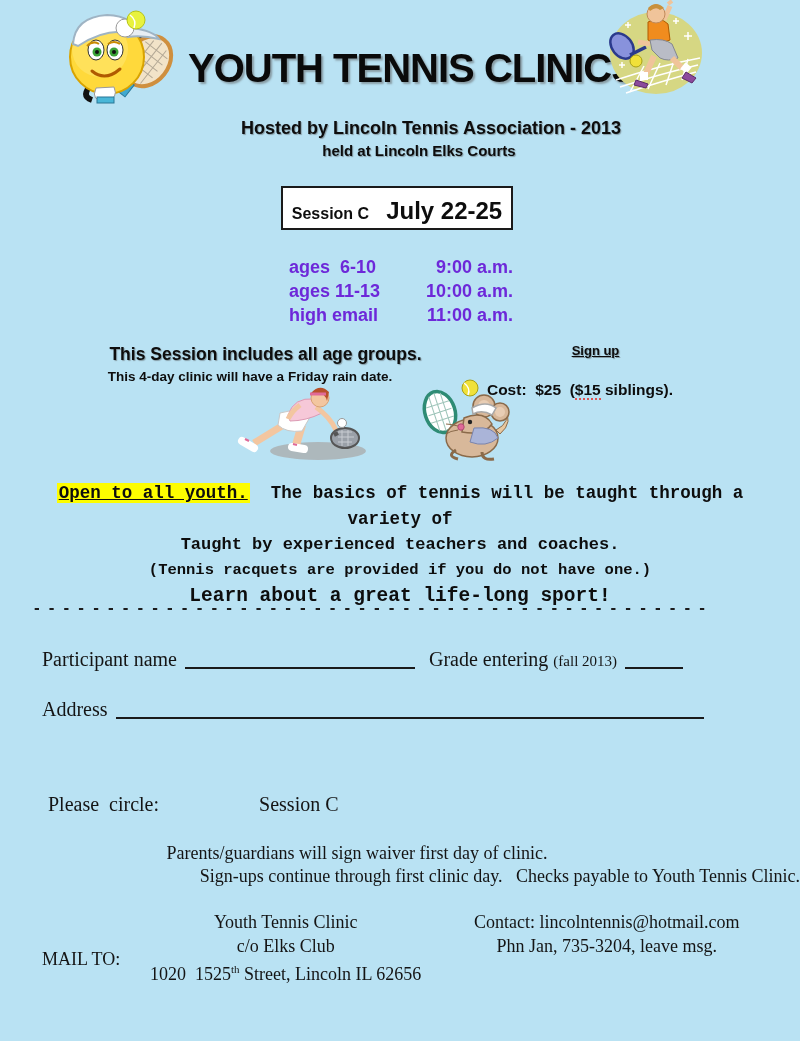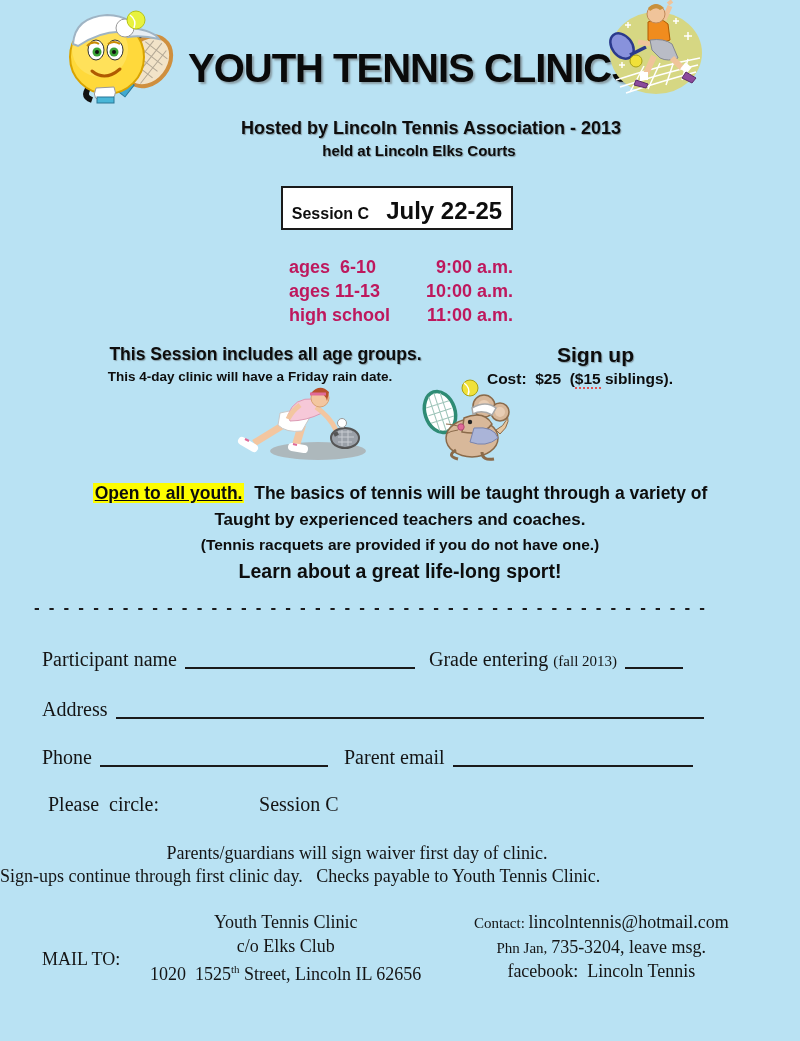--- a/index.html
+++ b/index.html
@@ -17,33 +17,33 @@
   .hosted{left:0;top:118px;width:800px;text-align:center;font-size:18px;}
   .held{left:0;top:142px;width:776px;text-align:center;font-size:15px;}
 
   .session-box{left:281px;top:186px;width:232px;height:44px;background:#ffffff;
                border:2px solid #1a1a1a;display:flex;align-items:baseline;justify-content:center;
                gap:17px;padding-top:9px;box-sizing:border-box;}
   .session-box .label{font-size:16px;}
   .session-box .dates{font-size:24px;}
 
   .schedule{left:289px;top:255px;display:grid;grid-template-columns:112px 112px;
-            font-size:18px;font-weight:bold;color:#be185d;line-height:24px;}
+            font-size:18px;font-weight:bold;color:#6d28d9;line-height:24px;}
   .schedule .time{text-align:right;}
 
   .includes-block{left:15px;top:344px;width:470px;text-align:center;}
   .includes-line{font-size:17.5px;}
   .raindate-line{font-size:13.5px;margin-top:4px;}
 
   .signup-block{left:455px;top:343px;width:250px;text-align:center;}
-  .signup-title{font-size:21px;}
-  .cost-line{font-size:15.5px;margin-top:3px;}
+  .signup-title{font-size:13px;text-decoration:underline;}
+  .cost-line{font-size:15.5px;margin-top:23px;}
   .squiggle{border-bottom:2px dotted #e05252;}
 
-  .descr{left:40px;top:481px;width:720px;text-align:center;line-height:25.5px;}
+  .descr{left:40px;top:481px;width:720px;text-align:center;line-height:25.5px;font-family:Liberation Mono, monospace;}
   .d1,.d2{font-size:17.5px;}
   .d3{font-size:17px;}
   .d4{font-size:15.5px;}
   .d5{font-size:19.5px;margin-top:1px;}
   .hl{background:#fdfd00;text-decoration:underline;padding:0 2px;}
   .it{font-style:italic;}
 
   .divider{left:34px;top:598px;width:692px;overflow:hidden;white-space:nowrap;
            font-weight:bold;font-size:17px;letter-spacing:2.2px;color:#1c1c1c;}
 
@@ -53,27 +53,27 @@
   .r2{left:42px;top:698px;}
   .r3{left:42px;top:746px;}
   .r4{left:42px;top:793px;margin-left:6px;}
   .small-note{font-size:15px;}
   .gap8{display:inline-block;width:8px;}
   .gap14{display:inline-block;width:14px;}
   .gap16{display:inline-block;width:16px;}
   .circle-value{margin-left:100px;}
 
   .waiver1{left:0;top:843px;width:714px;text-align:center;font-size:18px;}
-  .waiver2{left:0;top:866px;width:800px;text-align:left;font-size:18px;}
+  .waiver2{left:0;top:866px;width:800px;text-align:right;font-size:18px;}
 
   .mailto-label{left:42px;top:949px;font-size:18px;}
   .mail-address{left:150px;top:911px;font-size:18px;line-height:23.5px;}
   .sup{font-size:11px;vertical-align:super;}
   .contact-block{left:474px;top:911px;font-size:18px;line-height:23.5px;}
-  .contact-small{font-size:15px;}
+  .contact-small{font-size:18px;}
 </style>
 </head>
 <body>
 
 <div class="page">
 
   <svg class="abs" style="left:62px;top:4px;" width="120" height="100" viewBox="0 0 120 100">
     <path d="M60 42 Q82 30 96 36" stroke="#111" stroke-width="7" fill="none"></path>
     <g transform="rotate(38 82 62)">
       <ellipse cx="82" cy="56" rx="21" ry="27" fill="#f2e3c8" stroke="#cf8f3e" stroke-width="4"></ellipse>
@@ -134,21 +134,21 @@
   <div class="abs session-box">
     <span class="label sans-bold" data-bind="session_box.label">Session C</span>
     <span class="dates sans-bold" data-bind="session_box.dates">July 22-25</span>
   </div>
 
   <div class="abs schedule">
     <span class="group" data-bind="schedule.rows.0.group">ages  6-10</span>
     <span class="time" data-bind="schedule.rows.0.time">9:00 a.m.</span>
     <span class="group" data-bind="schedule.rows.1.group">ages 11-13</span>
     <span class="time" data-bind="schedule.rows.1.time">10:00 a.m.</span>
-    <span class="group" data-bind="schedule.rows.2.group">high school</span>
+    <span class="group" data-bind="schedule.rows.2.group">high email</span>
     <span class="time" data-bind="schedule.rows.2.time">11:00 a.m.</span>
   </div>
 
   <div class="abs includes-block">
     <div class="includes-line sans-bold shadow" data-bind="session_info.includes">This Session includes all age groups.</div>
     <div class="raindate-line sans-bold" data-bind="session_info.rain_date">This 4-day clinic will have a Friday rain date.</div>
   </div>
 
   <div class="abs signup-block">
     <div class="signup-title sans-bold shadow" data-bind="signup.title">Sign up</div>
@@ -208,37 +208,33 @@
   <div class="abs divider" data-bind="divider.dashes">- - - - - - - - - - - - - - - - - - - - - - - - - - - - - - - - - - - - - - - - - - - - - -</div>
 
   <div class="abs frow serif r1">
     <span data-bind="form.participant_label">Participant name</span><span class="gap8"></span><span class="wline" style="width:230px;"></span><span class="gap14"></span><span data-bind="form.grade_label">Grade entering</span> <span class="small-note" data-bind="form.grade_note">(fall 2013)</span><span class="gap8"></span><span class="wline" style="width:58px;"></span>
   </div>
 
   <div class="abs frow serif r2">
     <span data-bind="form.address_label">Address</span><span class="gap8"></span><span class="wline" style="width:588px;"></span>
   </div>
 
-  <div class="abs frow serif r3">
-    <span data-bind="form.phone_label">Phone</span><span class="gap8"></span><span class="wline" style="width:228px;"></span><span class="gap16"></span><span data-bind="form.parent_email_label">Parent email</span><span class="gap8"></span><span class="wline" style="width:240px;"></span>
-  </div>
 
   <div class="abs frow serif r4">
     <span data-bind="form.circle_label">Please  circle:</span><span class="circle-value" data-bind="form.circle_value">Session C</span>
   </div>
 
   <div class="abs serif waiver1" data-bind="notes.waiver">Parents/guardians will sign waiver first day of clinic.</div>
   <div class="abs serif waiver2" data-bind="notes.signups">Sign-ups continue through first clinic day.   Checks payable to Youth Tennis Clinic.</div>
 
   <div class="abs serif mailto-label" data-bind="mail.label">MAIL TO:</div>
   <div class="abs serif mail-address">
     <div data-bind="mail.line1">Youth Tennis Clinic</div>
     <div data-bind="mail.line2">c/o Elks Club</div>
     <div><span data-bind="mail.line3_pre">1020  1525</span><span class="sup" data-bind="mail.line3_sup">th</span><span data-bind="mail.line3_post"> Street, Lincoln IL 62656</span></div>
   </div>
 
   <div class="abs serif contact-block">
     <div><span class="contact-small" data-bind="contact.contact_label">Contact: </span><span data-bind="contact.email">lincolntennis@hotmail.com</span></div>
     <div><span class="contact-small" data-bind="contact.phone_label">Phn Jan, </span><span data-bind="contact.phone">735-3204, leave msg.</span></div>
-    <div data-bind="contact.facebook">facebook:  Lincoln Tennis</div>
   </div>
 
 </div>
 
 </body></html>

